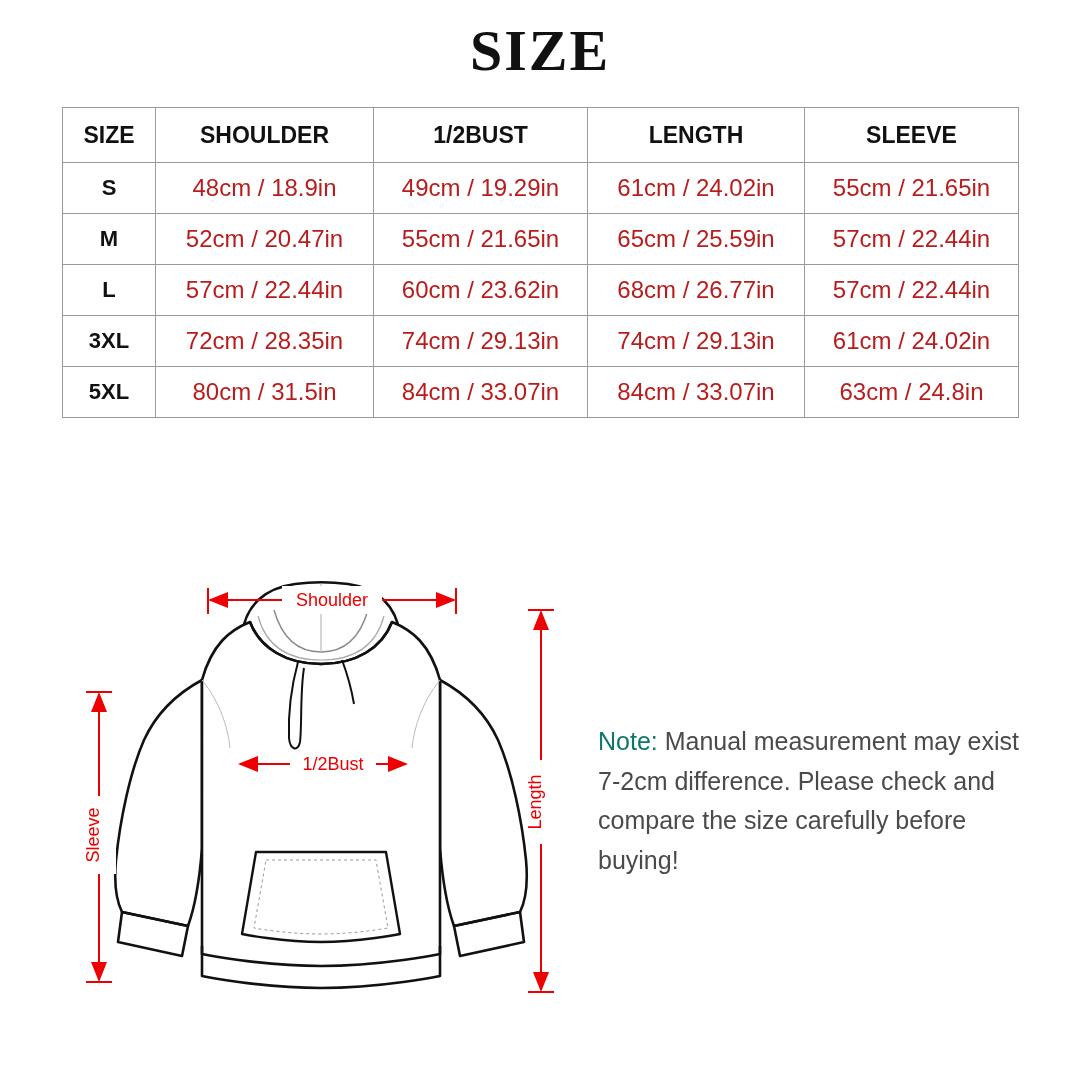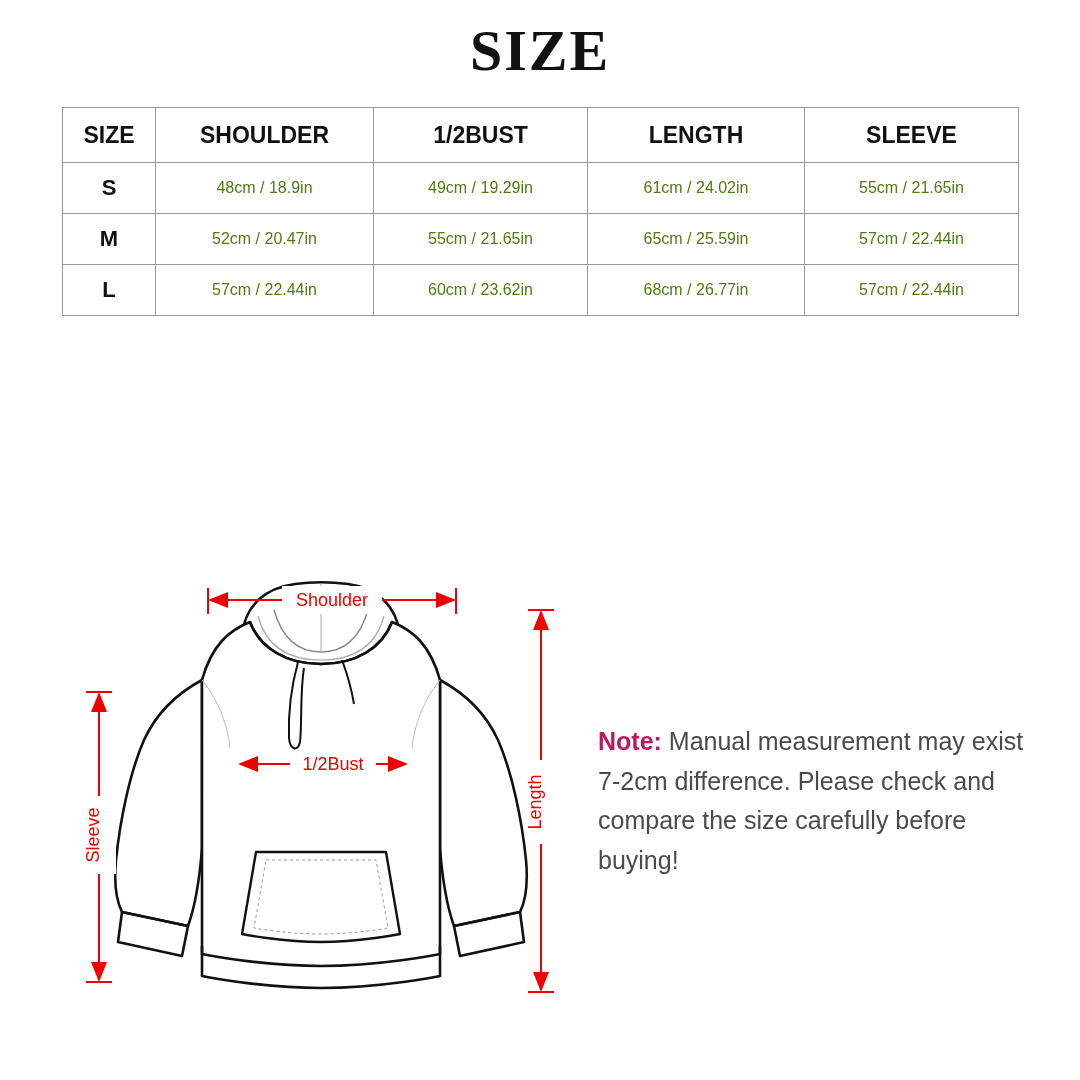--- a/index.html
+++ b/index.html
@@ -40,22 +40,22 @@
     width: 100%;
     border-collapse: collapse;
     table-layout: fixed;
   }
   table.size-table th,
   table.size-table td {
     border: 1px solid #9a9a9a;
     height: 48px;
     text-align: center;
     vertical-align: middle;
-    font-size: 16px;
-    color: #4d7c0f;
+    font-size: 24px;
+    color: #b91c1c;
     font-weight: 400;
   }
   table.size-table thead th {
     font-size: 23px;
     font-weight: 700;
     color: #111111;
     height: 52px;
   }
   table.size-table td.size-col {
     font-size: 22px;
@@ -82,22 +82,22 @@
   .note {
     position: absolute;
     left: 598px;
     top: 722px;
     width: 430px;
     font-size: 25px;
     line-height: 1.58;
     color: #4a4a4a;
   }
   .note b {
-    color: #be185d;
-    font-weight: 700;
+    color: #0f766e;
+    font-weight: 400;
   }
 </style>
 </head>
 <body>
 
 <h1 class="title">SIZE</h1>
 
 <div class="table-wrap">
   <table class="size-table">
     <colgroup>
@@ -131,20 +131,34 @@
         <td>65cm / 25.59in</td>
         <td>57cm / 22.44in</td>
       </tr>
       <tr>
         <td class="size-col">L</td>
         <td>57cm / 22.44in</td>
         <td>60cm / 23.62in</td>
         <td>68cm / 26.77in</td>
         <td>57cm / 22.44in</td>
       </tr>
+      <tr>
+        <td class="size-col">3XL</td>
+        <td>72cm / 28.35in</td>
+        <td>74cm / 29.13in</td>
+        <td>74cm / 29.13in</td>
+        <td>61cm / 24.02in</td>
+      </tr>
+      <tr>
+        <td class="size-col">5XL</td>
+        <td>80cm / 31.5in</td>
+        <td>84cm / 33.07in</td>
+        <td>84cm / 33.07in</td>
+        <td>63cm / 24.8in</td>
+      </tr>
     </tbody>
   </table>
 </div>
 
 <div class="illustration">
   <svg width="520" height="470" viewBox="0 0 520 470" xmlns="http://www.w3.org/2000/svg">
     <defs>
       <marker id="arrR" markerWidth="10" markerHeight="8" refX="9" refY="4" orient="auto">
         <path d="M0,0 L10,4 L0,8 z" fill="#ee0000"></path>
       </marker>

